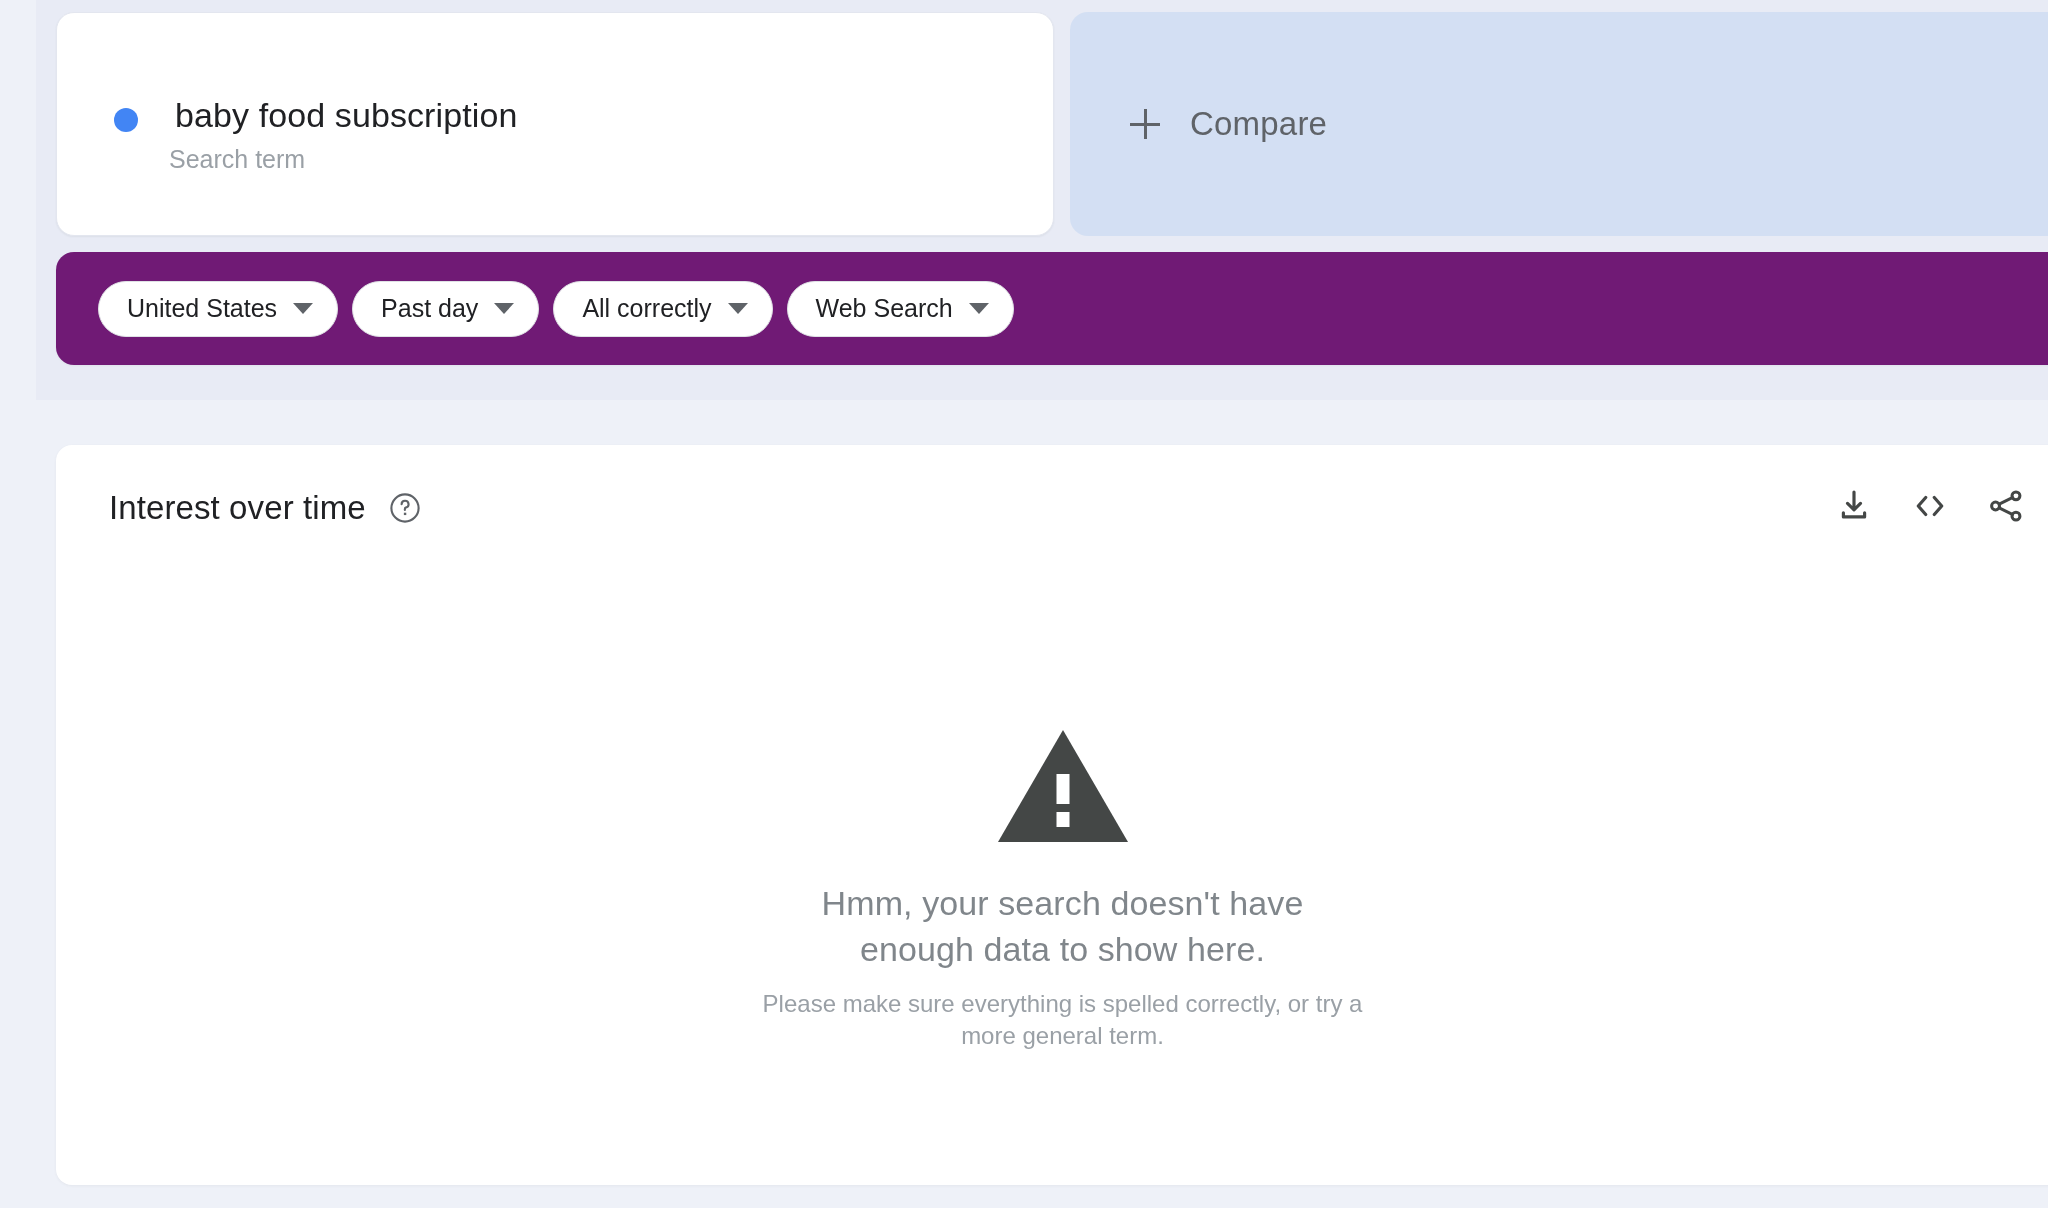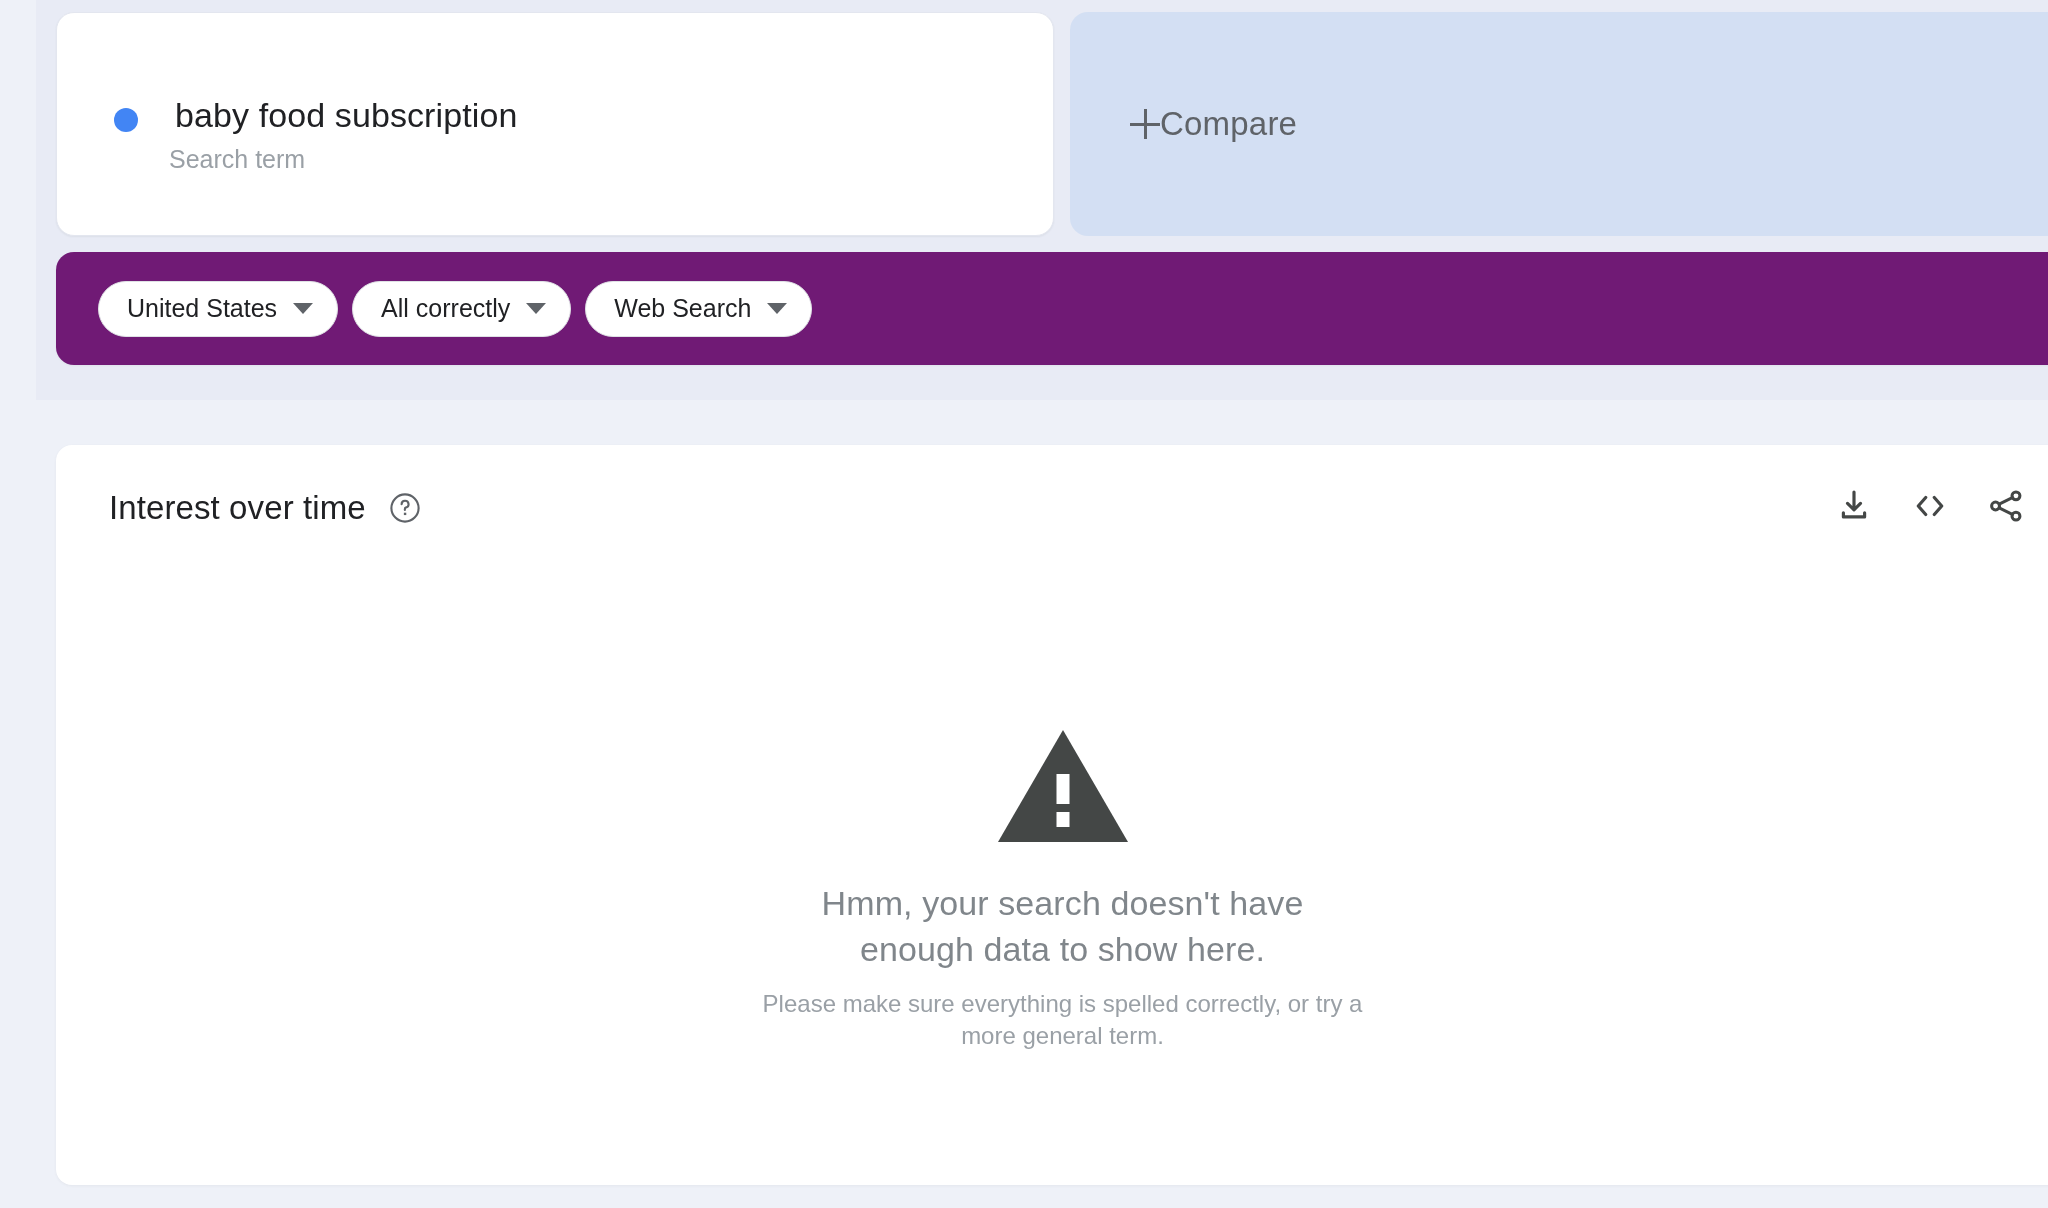--- a/index.html
+++ b/index.html
@@ -89,20 +89,21 @@
     border-radius: 18px;
     box-sizing: border-box;
   }
   #compare-inner {
     position: absolute;
     left: 60px;
     top: 0;
     height: 224px;
     display: flex;
     align-items: center;
+    gap: 30px;
   }
   #compare-plus {
     width: 30px;
     height: 30px;
     position: relative;
     flex: 0 0 auto;
   }
   #compare-plus::before,
   #compare-plus::after {
     content: "";
@@ -277,20 +278,24 @@
   </div>
 
   <div id="filter-bar">
     <div id="filter-chips">
 
       <div class="chip">
         <span class="chip-label">United States</span>
         <span class="caret"></span>
       </div>
 
+      <div class="chip">
+        <span class="chip-label">Past day</span>
+        <span class="caret"></span>
+      </div>
 
       <div class="chip">
         <span class="chip-label">All correctly</span>
         <span class="caret"></span>
       </div>
 
       <div class="chip">
         <span class="chip-label">Web Search</span>
         <span class="caret"></span>
       </div>

